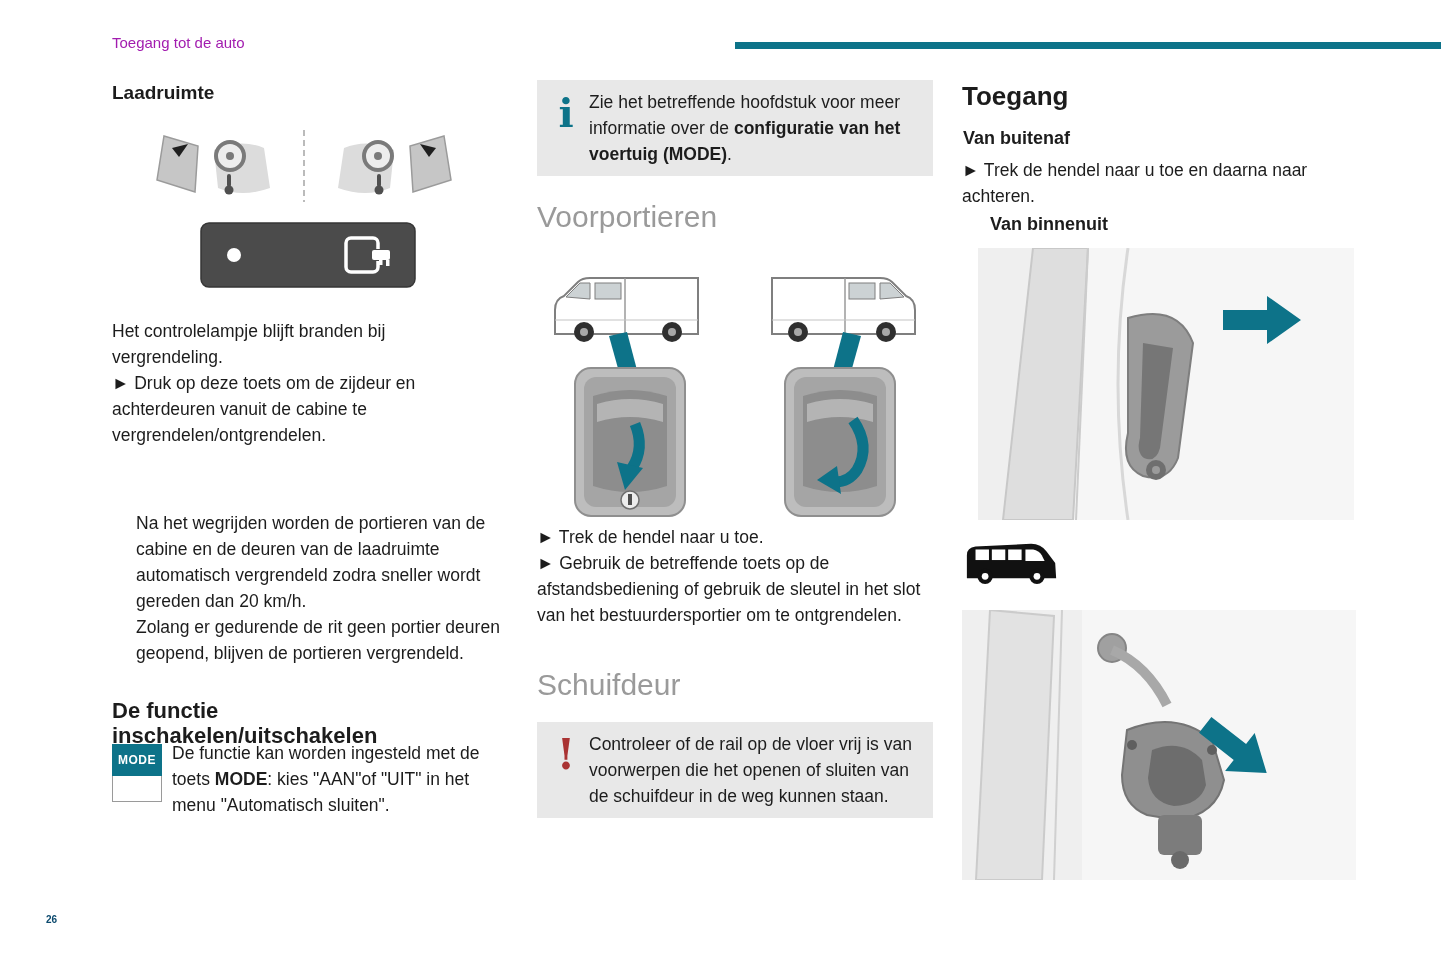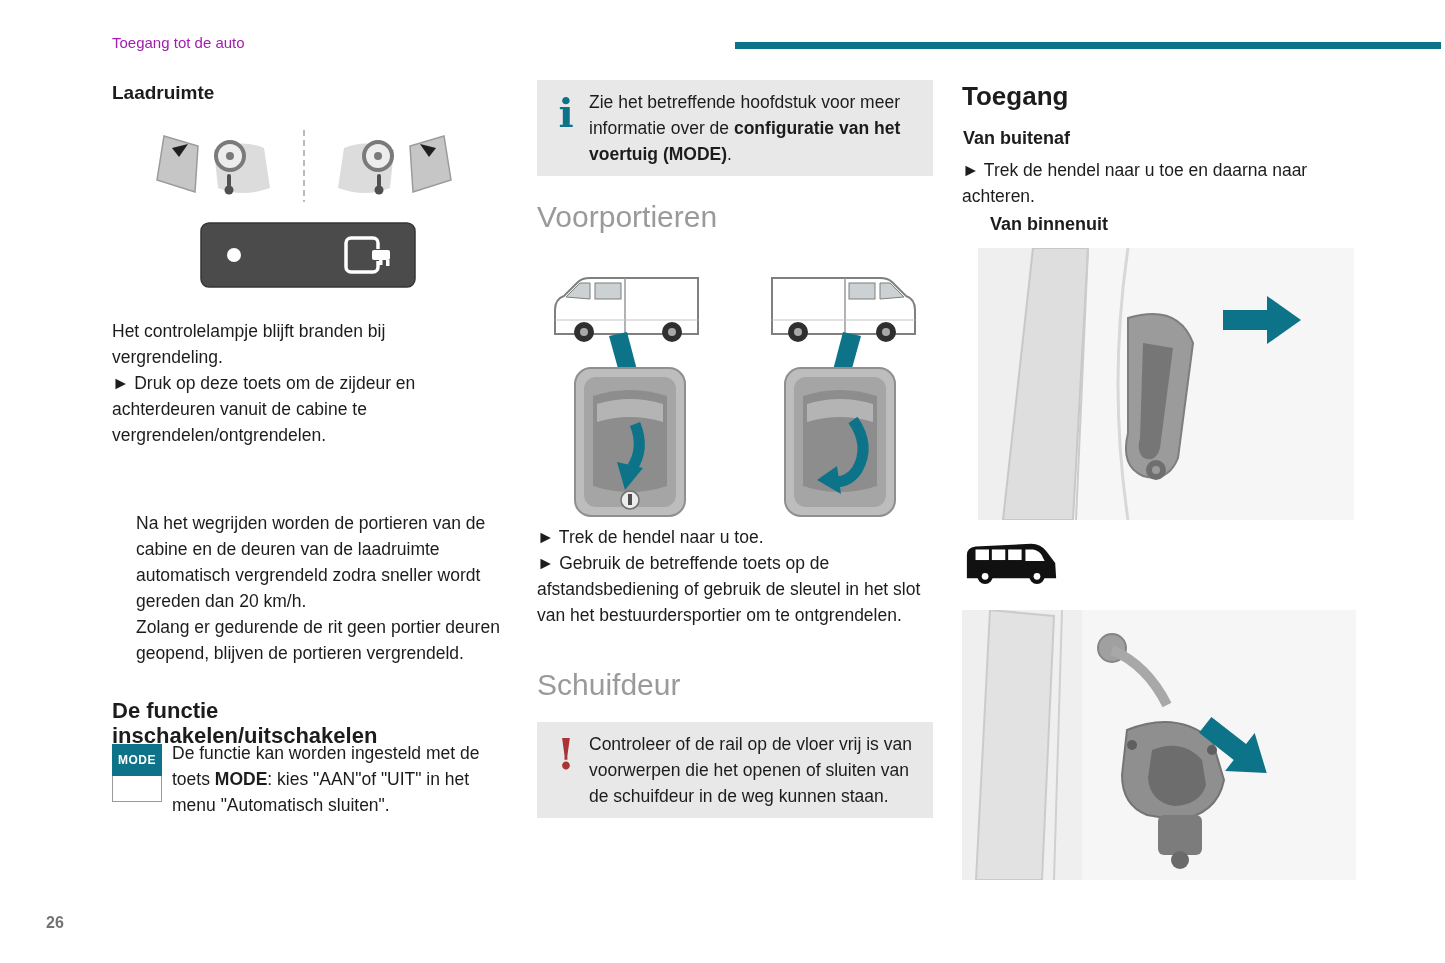--- a/index.html
+++ b/index.html
@@ -11,21 +11,21 @@
   }
   html,body{margin:0;padding:0;}
   body{
     width:1445px;height:963px;position:relative;background:#ffffff;
     font-family:"Liberation Sans","DejaVu Sans",sans-serif;color:var(--text);
     overflow:hidden;
   }
   .abs{position:absolute;}
   .crumb{position:absolute;left:112px;top:34px;font-size:15px;color:#a21caf;}
   .rule{position:absolute;left:735px;top:42px;width:706px;height:7px;background:var(--accent);}
-  .pagenum{position:absolute;left:46px;top:914px;font-size:16px;font-weight:bold;color:#737373;}
+  .pagenum{position:absolute;left:46px;top:914px;font-size:10px;font-weight:bold;color:#0c4a6e;}
   .col{position:absolute;top:0;height:963px;}
   .col-left{left:112px;width:384px;}
   .col-mid{left:537px;width:396px;}
   .col-right{left:962px;width:394px;}
   .h-black{font-weight:bold;color:#1c1c1c;margin:0;line-height:1.15;}
   .h-gray{color:var(--heading_gray);font-weight:400;margin:0;line-height:1.1;}
   .sub{font-size:18px;font-weight:bold;color:#1c1c1c;}
   .para{font-size:17.5px;line-height:26px;color:#1c1c1c;}
   .bold{font-weight:bold;}
   .graybox{background:var(--box_bg);padding:9px 14px;box-sizing:border-box;}

